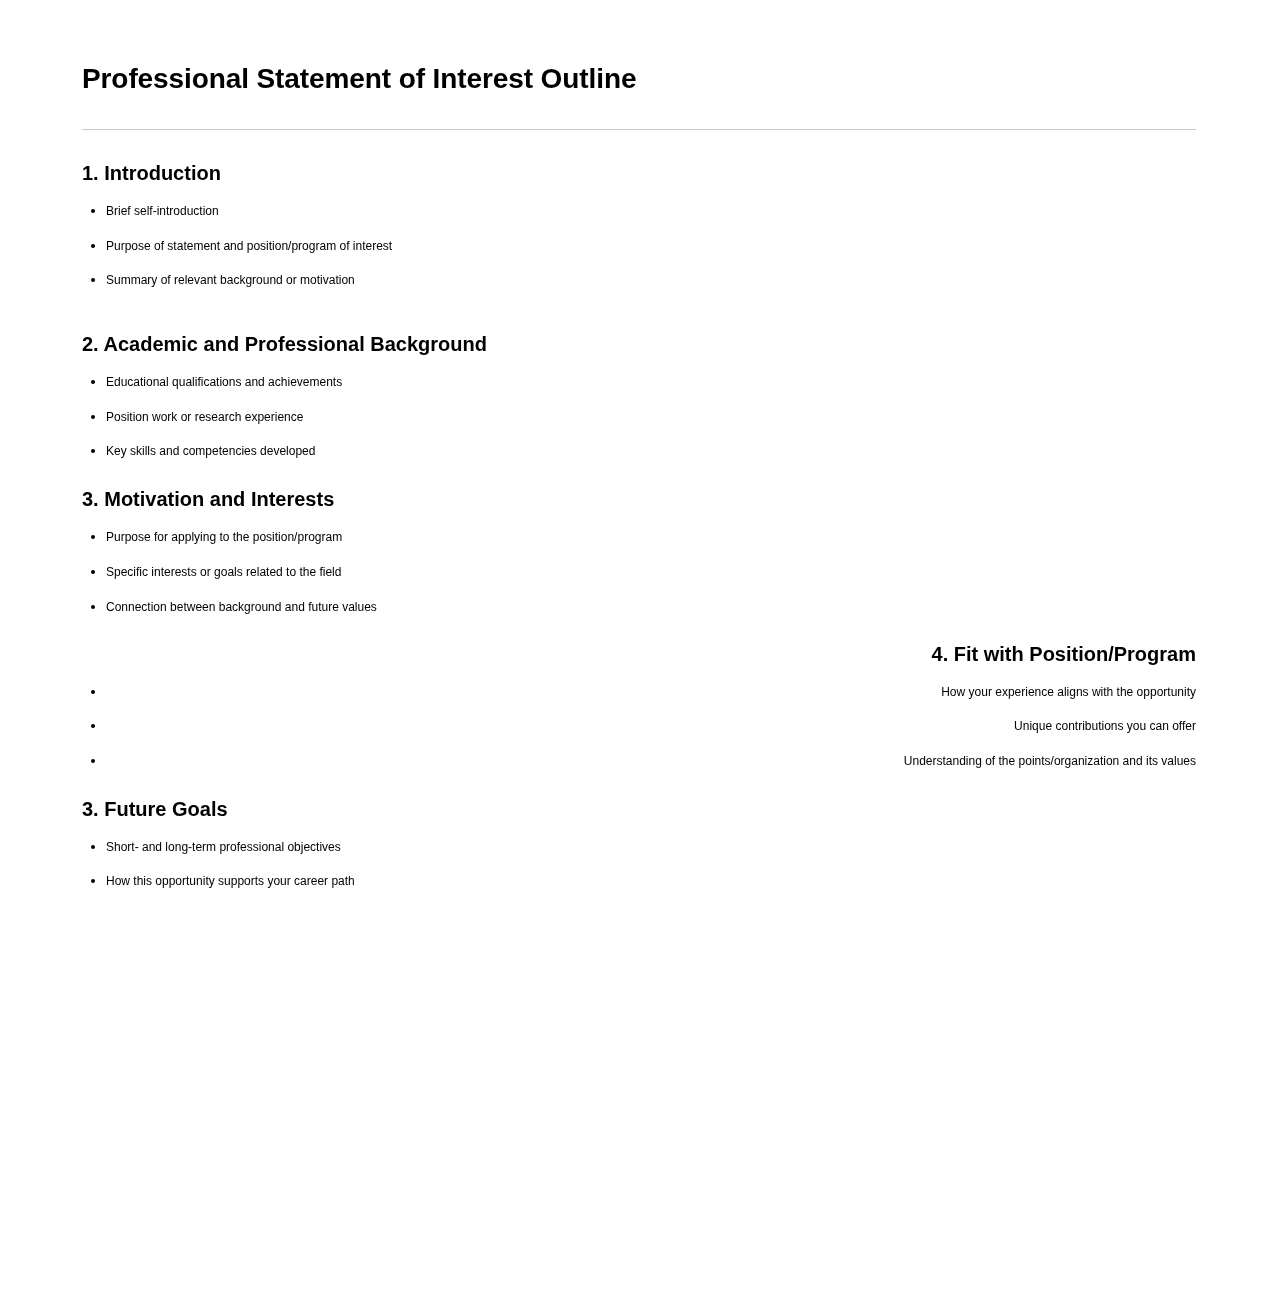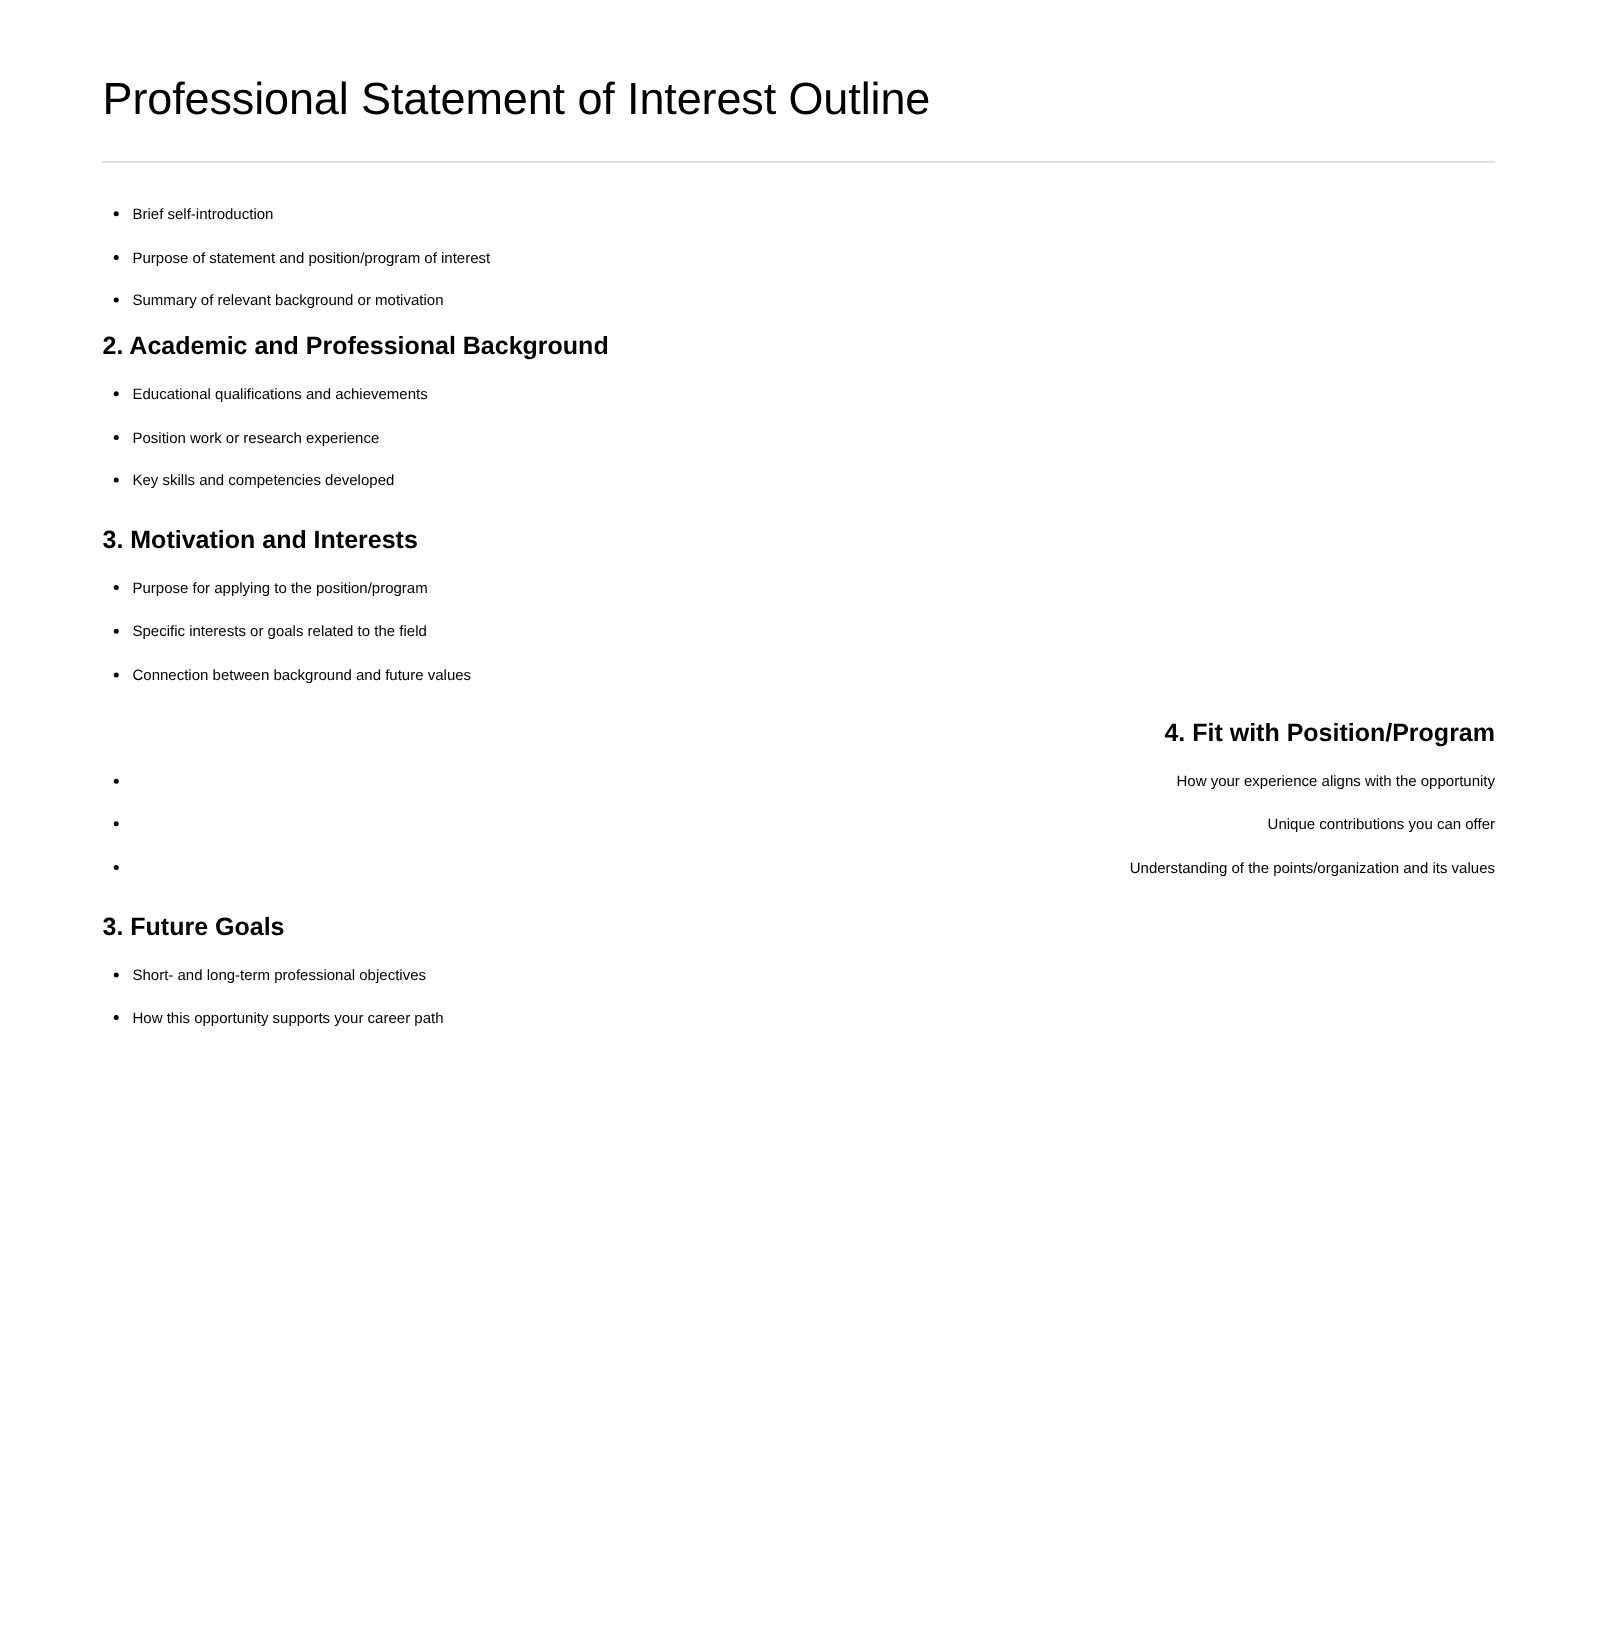--- a/index.html
+++ b/index.html
@@ -15,22 +15,22 @@
       position: relative;
       overflow: hidden;
     }
     .page {
       position: absolute;
       left: 82px;
       top: 0;
       width: 1114px;
     }
     .doc-title {
-      font-size: 36px;
-      font-weight: normal;
+      font-size: 28px;
+      font-weight: bold;
       margin: 0;
       padding-top: 60px;
       line-height: 37px;
       letter-spacing: -0.1px;
     }
     .rule {
       border: none;
       border-top: 1px solid #cccccc;
       margin: 32px 0 0 0;
       height: 0;
@@ -59,28 +59,29 @@
     }
   </style>
 </head>
 <body>
 
 <div class="page">
   <h1 class="doc-title">Professional Statement of Interest Outline</h1>
   <hr class="rule">
 
   <div class="section" style="margin-top:31px;">
+    <h2 class="section-heading">1. Introduction</h2>
     <ul class="section-list">
       <li>Brief self-introduction</li>
       <li>Purpose of statement and position/program of interest</li>
       <li>Summary of relevant background or motivation</li>
     </ul>
   </div>
 
-  <div class="section" style="margin-top:16px;">
+  <div class="section" style="margin-top:43px;">
     <h2 class="section-heading">2. Academic and Professional Background</h2>
     <ul class="section-list">
       <li>Educational qualifications and achievements</li>
       <li>Position work or research experience</li>
       <li>Key skills and competencies developed</li>
     </ul>
   </div>
 
   <div class="section" style="margin-top:27px;">
     <h2 class="section-heading">3. Motivation and Interests</h2>

